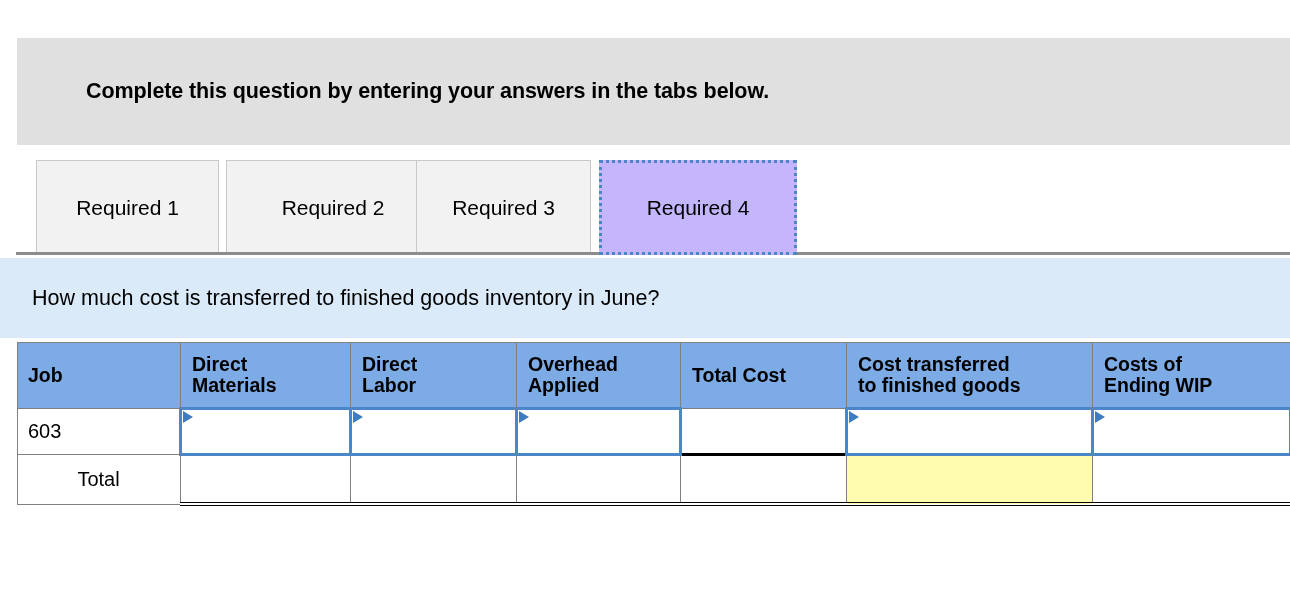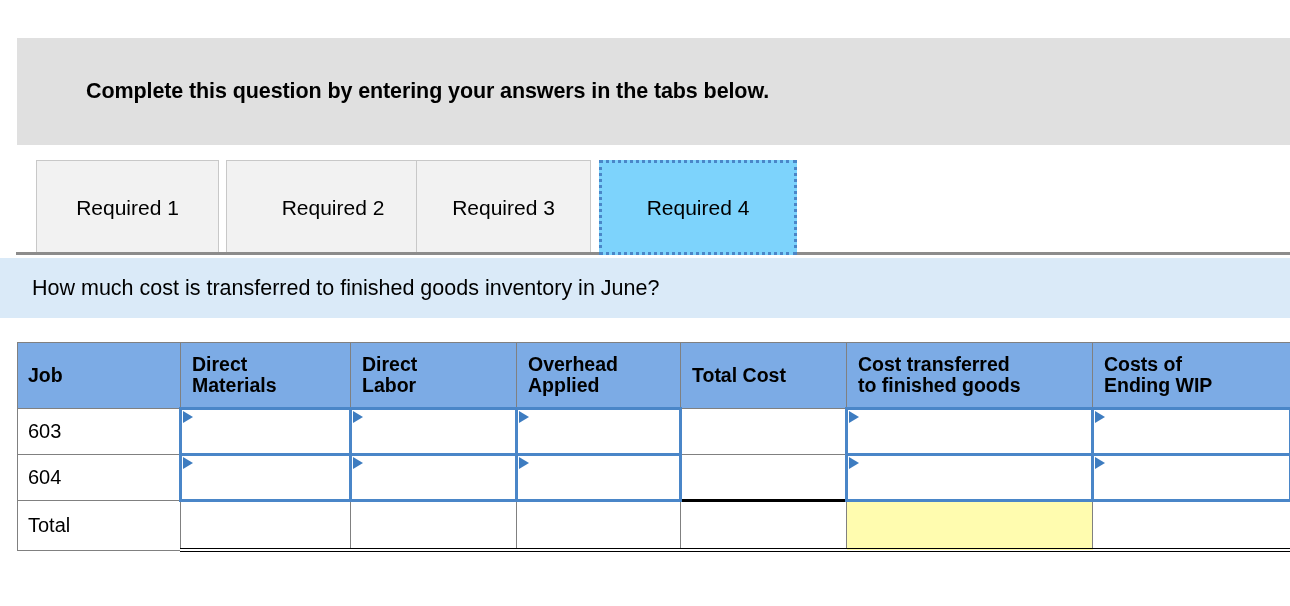--- a/index.html
+++ b/index.html
@@ -57,32 +57,32 @@
     align-items: center;
     justify-content: center;
     font-size: 21px;
     color: #000000;
     background: #f2f2f2;
     border: 1px solid #c8c8c8;
     border-bottom: none;
     white-space: nowrap;
   }
   .tab.active {
-    background: #7dd3fc;
+    background: #c4b5fd;
     border: 3px dotted #4a86c8;
     z-index: 3;
   }
 
   
   .question-bar {
     position: absolute;
     left: 0;
     top: 258px;
     width: 1290px;
-    height: 60px;
+    height: 80px;
     background: #daeaf8;
     display: flex;
     align-items: center;
   }
   .question-text {
     font-size: 21.5px;
     color: #000000;
     padding-left: 32px;
   }
 
@@ -141,20 +141,21 @@
     height: 0;
     border-top: 6px solid transparent;
     border-bottom: 6px solid transparent;
     border-left: 10px solid #3d7cc0;
   }
 
   
   tr.total-row td {
     height: 50px;
     border-top: 3px solid #000000;
+    text-align: center;
   }
   tr.total-row td.job-cell {
     border-top: 1px solid #808080;
     border-bottom: 1px solid #808080;
   }
   tr.total-row td.calc {
     border-bottom: 4px double #000000;
   }
   tr.total-row td.highlight {
     background: #fffcaf;
@@ -224,39 +225,20 @@
           <span class="marker"></span>
         </td>
         <td class="calc"></td>
         <td class="input-cell">
           <span class="marker"></span>
         </td>
         <td class="input-cell">
           <span class="marker"></span>
         </td>
       </tr>
-      <tr>
-        <td class="job-cell">604</td>
-        <td class="input-cell">
-          <span class="marker"></span>
-        </td>
-        <td class="input-cell">
-          <span class="marker"></span>
-        </td>
-        <td class="input-cell">
-          <span class="marker"></span>
-        </td>
-        <td class="calc"></td>
-        <td class="input-cell">
-          <span class="marker"></span>
-        </td>
-        <td class="input-cell">
-          <span class="marker"></span>
-        </td>
-      </tr>
       <tr class="total-row">
         <td class="job-cell">Total</td>
         <td class="calc"></td>
         <td class="calc"></td>
         <td class="calc"></td>
         <td class="calc"></td>
         <td class="highlight"></td>
         <td class="calc"></td>
       </tr>
     </tbody>

